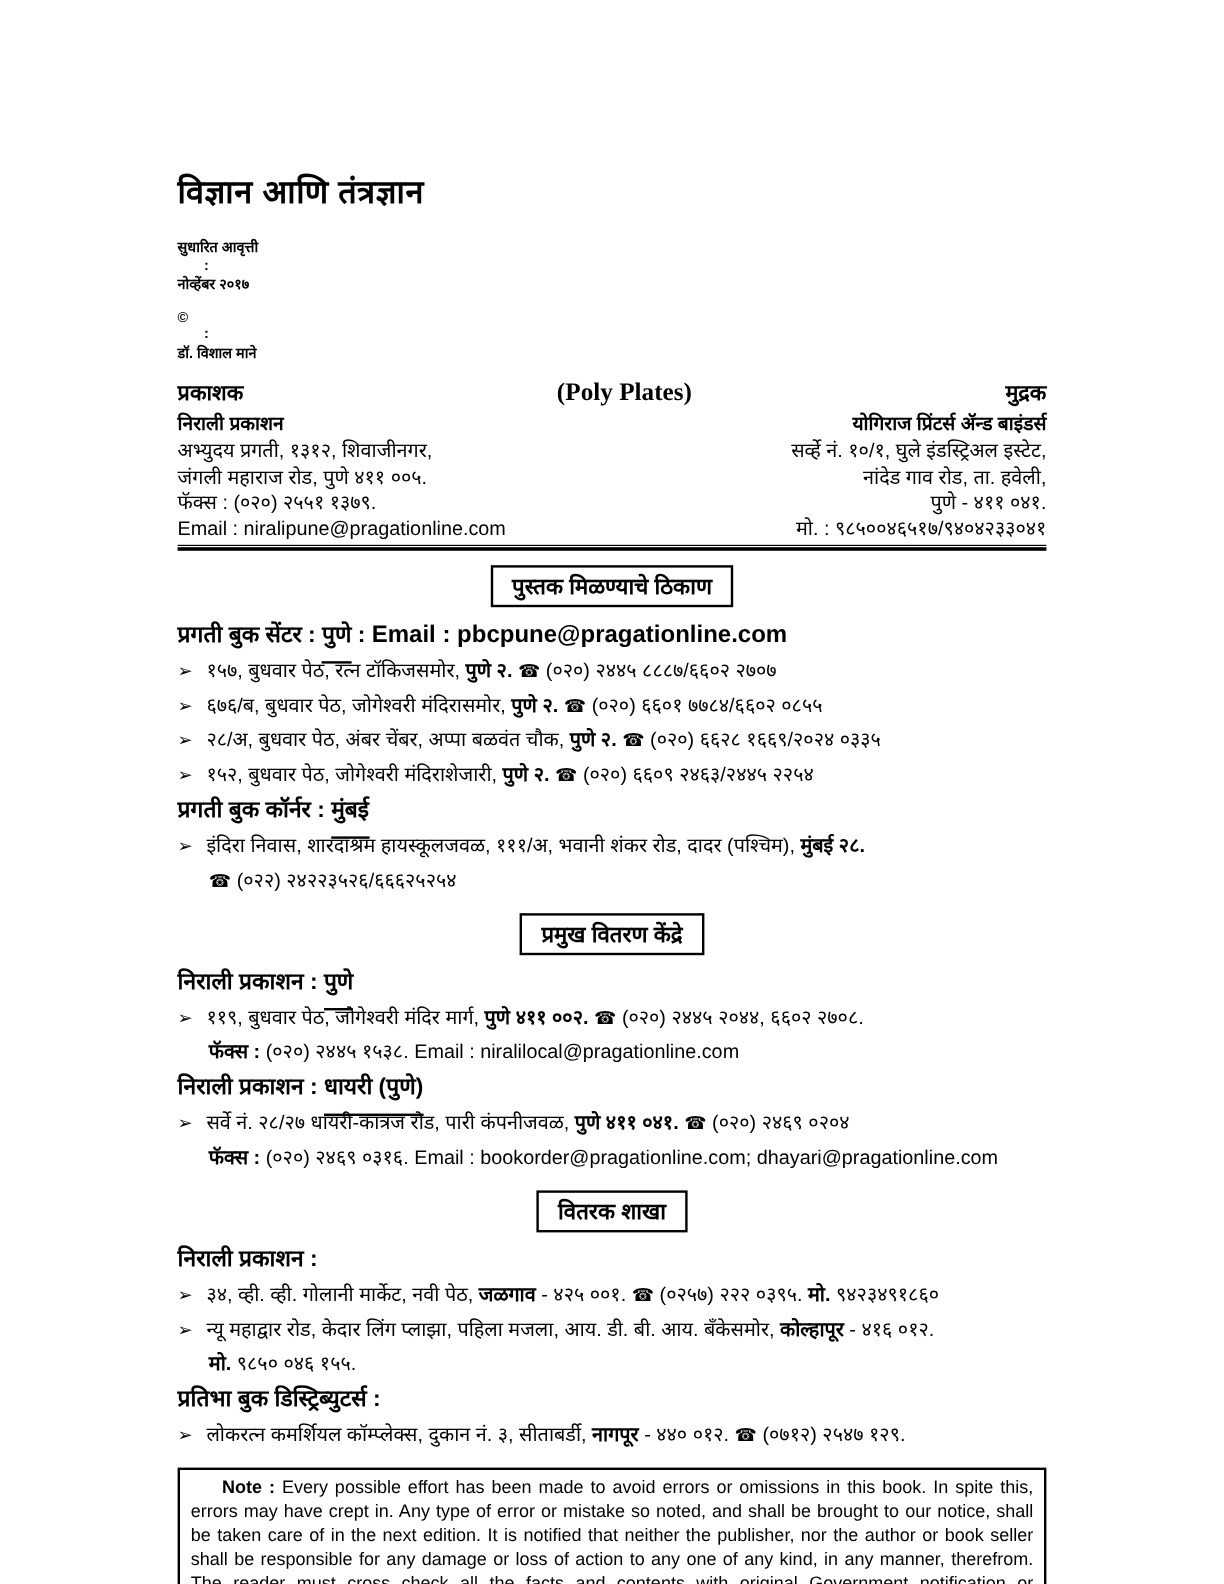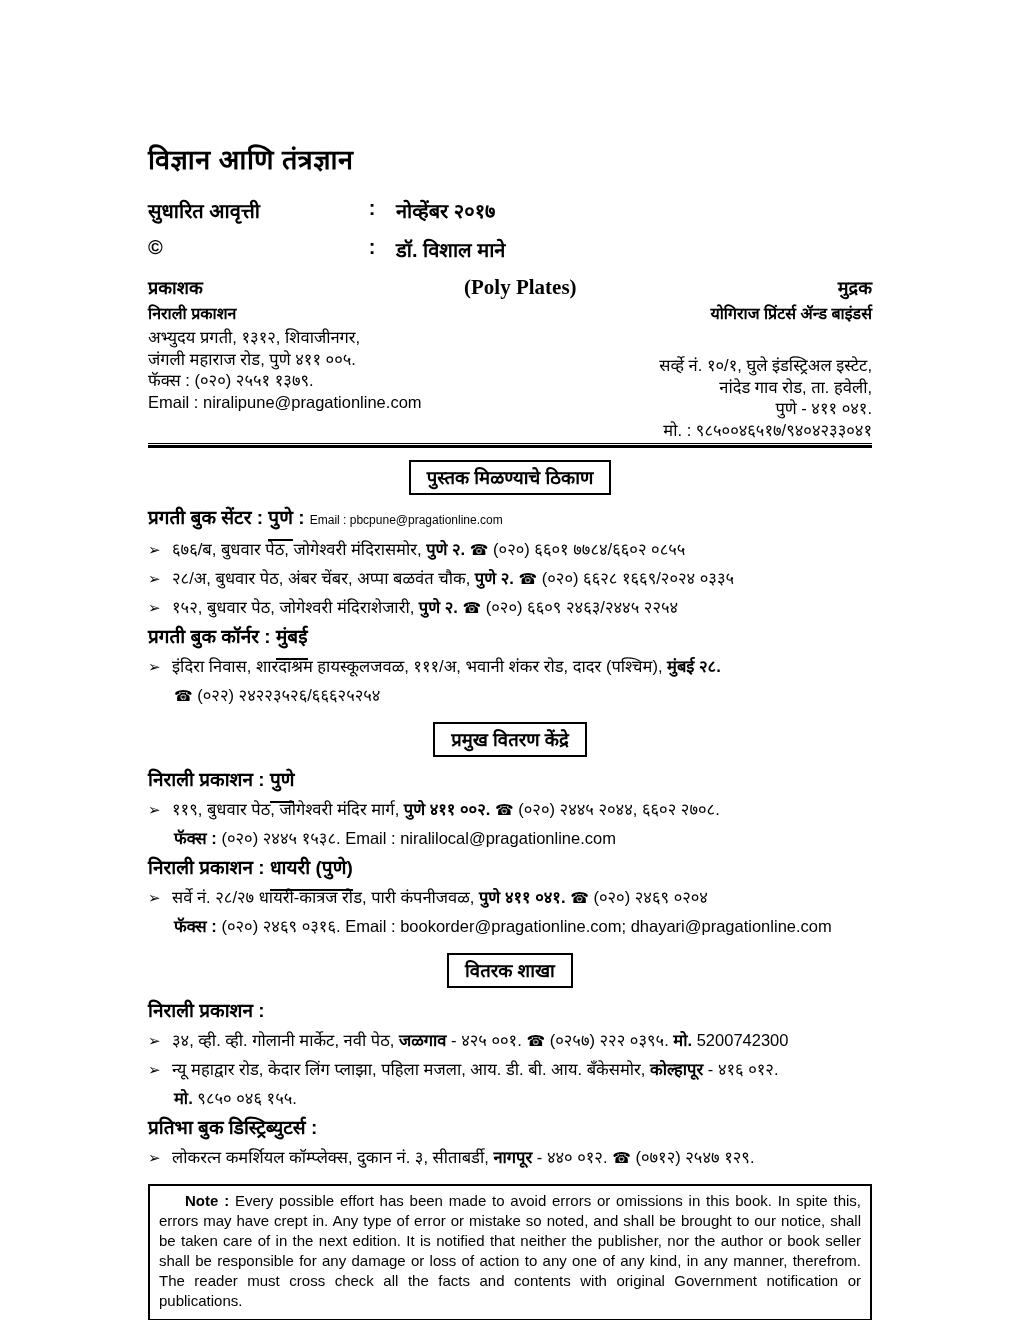--- a/index.html
+++ b/index.html
@@ -2,40 +2,40 @@
 <html><head>
 <meta charset="utf-8">
 <style>
   * { margin: 0; padding: 0; box-sizing: border-box; }
   html, body { width: 1020px; height: 1320px; background: #ffffff; color: #000; overflow: hidden; }
   body { font-family: "Liberation Sans", sans-serif; }
   .page { width: 724px; margin-left: 148px; padding-top: 140px; }
 
   .title { font-size: 27px; font-weight: bold; letter-spacing: 0.5px; margin-bottom: 20px; }
 
-  .meta-row { display: flex; font-size: 20px; font-weight: bold; margin-bottom: 12px; }
+  .meta-row { display: flex; font-size: 12px; font-weight: bold; margin-bottom: 12px; flex-direction: column; }
   .meta-label { width: 200px; }
   .meta-colon { width: 48px; text-align: center; }
 
   .pub-label-row { display: flex; justify-content: space-between; align-items: baseline; font-size: 18px; font-weight: bold; margin-top: 4px; }
   .poly { font-family: "Liberation Serif", serif; font-size: 21px; font-weight: bold; }
   .pub-name-row { display: flex; justify-content: space-between; align-items: baseline; font-size: 16px; font-weight: bold; margin-top: 2px; }
   .addr-row { display: flex; justify-content: space-between; margin-top: 3px; }
   .addr-col { font-size: 16.5px; line-height: 21.5px; }
-  .addr-col.right { text-align: right; margin-top: 28px; }
+  .addr-col.right { text-align: right; }
   .latin { font-family: "Liberation Sans", sans-serif; }
 
   .rule-thick { border-top: 1px solid #000; border-bottom: 3px solid #000; height: 5px; margin-top: 2px; }
 
   .boxhead-wrap { text-align: center; margin: 12px 0 8px 0; }
   .boxhead { display: inline-block; border: 2px solid #000; padding: 2px 16px 4px 16px; font-size: 18.5px; font-weight: bold; }
 
   .subhead { font-size: 19px; font-weight: bold; line-height: 30px; }
   .subhead .u { border-bottom: 2px solid #000; padding-bottom: 11px; }
-  .subhead .email-inline { font-weight: normal; font-size: 12px; text-align: right; }
+  .subhead .email-inline { font-weight: bold; font-size: 20px; text-align: right; }
 
   .bullet { font-size: 16.5px; line-height: 29px; }
   .bullet .arrow { display: inline-block; width: 24px; font-size: 15px; }
   .bullet b, .cont b { font-weight: bold; }
   .cont { font-size: 16.5px; line-height: 29px; padding-left: 26px; }
   .tel { font-size: 15px; }
 
   .note-box { border: 2px solid #000; margin-top: 12px; padding: 5px 9px 8px 9px; font-size: 15px; line-height: 20px; text-align: justify; }
   .note-box .indent { text-indent: 26px; }
 </style>
@@ -88,20 +88,23 @@
 
   <div class="boxhead-wrap">
     <span class="boxhead">पुस्तक मिळण्याचे ठिकाण</span>
   </div>
 
   <div class="subhead">
     <span>प्रगती बुक सेंटर : </span><span class="u">पुणे</span><span> : </span><span class="email-inline latin">Email : pbcpune@pragationline.com</span>
   </div>
 
   <div class="bullet">
+    <span class="arrow">➢</span><span>१५७, बुधवार पेठ, रत्न टॉकिजसमोर, </span><b>पुणे २.</b> <span class="tel">☎</span><span> (०२०) २४४५ ८८८७/६६०२ २७०७</span>
+  </div>
+  <div class="bullet">
     <span class="arrow">➢</span><span>६७६/ब, बुधवार पेठ, जोगेश्वरी मंदिरासमोर, </span><b>पुणे २.</b> <span class="tel">☎</span><span> (०२०) ६६०१ ७७८४/६६०२ ०८५५</span>
   </div>
   <div class="bullet">
     <span class="arrow">➢</span><span>२८/अ, बुधवार पेठ, अंबर चेंबर, अप्पा बळवंत चौक, </span><b>पुणे २.</b> <span class="tel">☎</span><span> (०२०) ६६२८ १६६९/२०२४ ०३३५</span>
   </div>
   <div class="bullet">
     <span class="arrow">➢</span><span>१५२, बुधवार पेठ, जोगेश्वरी मंदिराशेजारी, </span><b>पुणे २.</b> <span class="tel">☎</span><span> (०२०) ६६०९ २४६३/२४४५ २२५४</span>
   </div>
 
   <div class="subhead">
@@ -138,21 +141,21 @@
     <b>फॅक्स : </b><span>(०२०) २४६९ ०३१६. </span><span class="latin">Email : bookorder@pragationline.com; dhayari@pragationline.com</span>
   </div>
 
   <div class="boxhead-wrap">
     <span class="boxhead">वितरक शाखा</span>
   </div>
 
   <div class="subhead">निराली प्रकाशन :</div>
 
   <div class="bullet">
-    <span class="arrow">➢</span><span>३४, व्ही. व्ही. गोलानी मार्केट, नवी पेठ, </span><b>जळगाव</b><span> - ४२५ ००१. </span><span class="tel">☎</span><span> (०२५७) २२२ ०३९५. </span><b>मो.</b><span> 5200742300</span>
+    <span class="arrow">➢</span><span>३४, व्ही. व्ही. गोलानी मार्केट, नवी पेठ, </span><b>जळगाव</b><span> - ४२५ ००१. </span><span class="tel">☎</span><span> (०२५७) २२२ ०३९५. </span><b>मो.</b><span> ९४२३४९१८६०</span>
   </div>
   <div class="bullet">
     <span class="arrow">➢</span><span>न्यू महाद्वार रोड, केदार लिंग प्लाझा, पहिला मजला, आय. डी. बी. आय. बँकेसमोर, </span><b>कोल्हापूर</b><span> - ४१६ ०१२.</span>
   </div>
   <div class="cont">
     <b>मो.</b><span> ९८५० ०४६ १५५.</span>
   </div>
 
   <div class="subhead">प्रतिभा बुक डिस्ट्रिब्युटर्स :</div>
   <div class="bullet">

